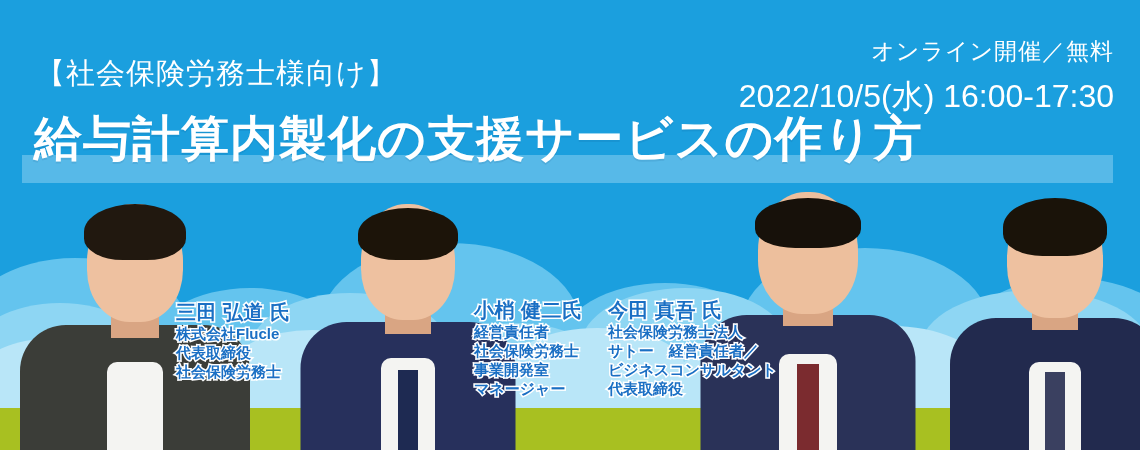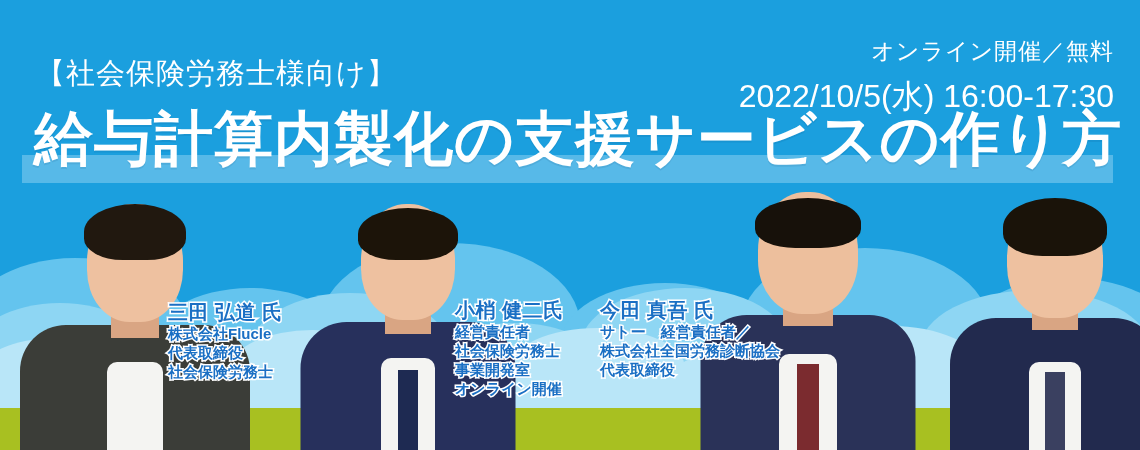--- a/index.html
+++ b/index.html
@@ -32,21 +32,21 @@
     position:absolute;left:36px;top:54px;
     font-size:29px;color:#ffffff;letter-spacing:1px;
     font-weight:400;white-space:nowrap;
   }
   .titleband{
     position:absolute;left:22px;top:155px;width:1091px;height:28px;
     background:#57b9e8;
   }
   .title{
     position:absolute;left:34px;top:108px;
-    font-size:59px;line-height:62px;color:#ffffff;
+    font-size:48px;line-height:62px;color:#ffffff;
     font-weight:bold;letter-spacing:1px;white-space:nowrap;
     text-shadow:0 2px 0 rgba(0,60,110,.10);
   }
   .meta{position:absolute;right:26px;top:36px;text-align:right;}
   .meta .online{
     font-size:23px;color:#ffffff;font-weight:400;
     letter-spacing:1px;white-space:nowrap;
   }
   .meta .datetime{
     margin-top:8px;
@@ -74,21 +74,21 @@
   }
   .person .shirt{
     position:absolute;left:50%;transform:translateX(-50%);
     background:#f4f4f2;border-radius:10px 10px 0 0;
   }
   .person .tie{
     position:absolute;left:50%;transform:translateX(-50%);
   }
 
   
-  .caption{position:absolute;}
+  .caption{position:absolute;margin-left:8px;}
   .caption .sname{
     font-size:20px;font-weight:bold;color:#1a6fc4;
     letter-spacing:0.5px;white-space:nowrap;line-height:24px;
     -webkit-text-stroke:3px #ffffff;
     paint-order:stroke fill;
   }
   .caption .sline{
     font-size:15px;font-weight:bold;color:#1a6fc4;
     white-space:nowrap;line-height:19px;letter-spacing:0px;
     -webkit-text-stroke:3px #ffffff;
@@ -181,29 +181,30 @@
     <div class="datetime">2022/10/5(水) 16:00-17:30</div>
   </div>
 
   <div class="caption" style="left:168px;top:300px;">
     <div class="sname">三田 弘道 氏</div>
     <div class="sline">株式会社Flucle</div>
     <div class="sline">代表取締役</div>
     <div class="sline">社会保険労務士</div>
   </div>
 
-  <div class="caption" style="left:455px;top:298px;">
+  <div class="caption" style="left:466px;top:298px;">
     <div class="sname">小梢 健二氏</div>
     <div class="sline">経営責任者</div>
     <div class="sline">社会保険労務士</div>
     <div class="sline">事業開発室</div>
-    <div class="sline">オンライン開催</div>
+    <div class="sline">マネージャー</div>
   </div>
 
   <div class="caption" style="left:600px;top:298px;">
     <div class="sname">今田 真吾 氏</div>
+    <div class="sline">社会保険労務士法人</div>
     <div class="sline">サトー　経営責任者／</div>
-    <div class="sline">株式会社全国労務診断協会</div>
+    <div class="sline">ビジネスコンサルタント</div>
     <div class="sline">代表取締役</div>
   </div>
 
 
 </div>
 
 </body></html>

